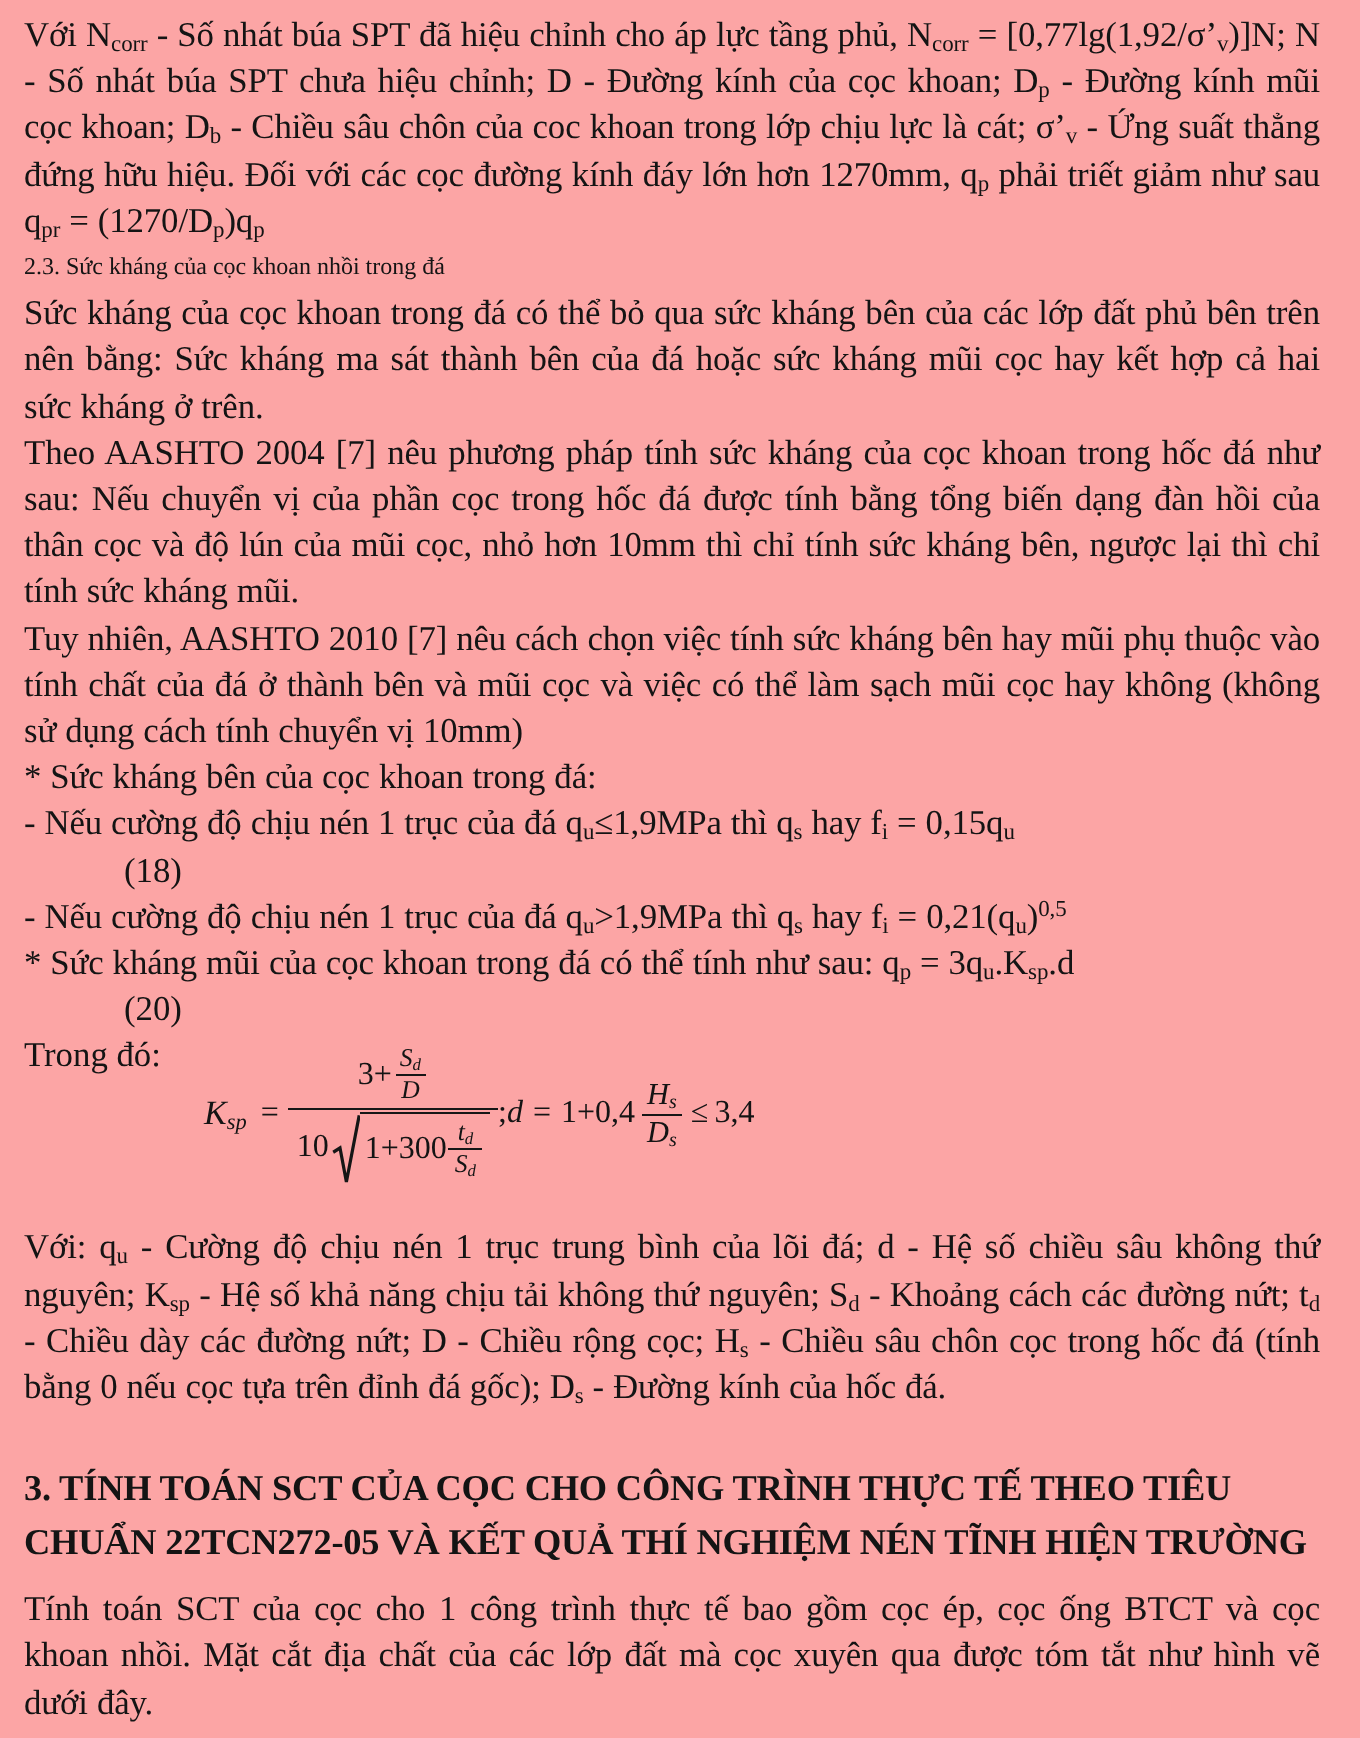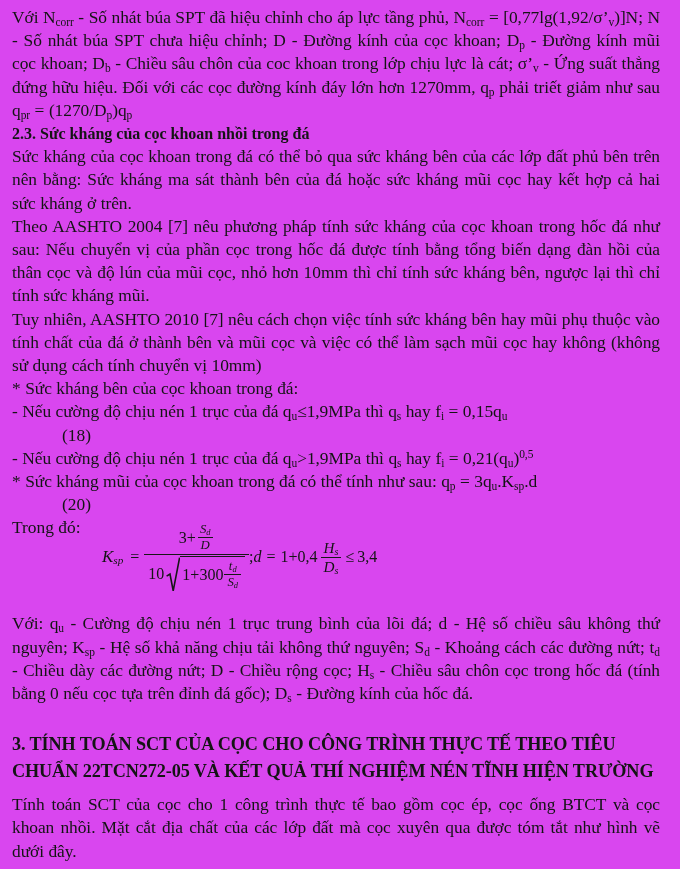--- a/index.html
+++ b/index.html
@@ -14,35 +14,35 @@
     font-family: "Liberation Serif", "DejaVu Serif", serif;
     color: #141414;
     background-color: #fbfbfb;
   }
   .page {
     position: relative;
     width: 680px;
     height: 869px;
     box-sizing: border-box;
     padding: 6px 20px 0 12px;
-    background-color: #d946ef;
+    background-color: #fca5a5;
   }
   .para {
     font-size: 17.4px;
     line-height: 23.2px;
     text-align: justify;
     margin: 0;
     letter-spacing: -0.05px;
     word-spacing: 0.2px;
   }
   .para.nojust { text-align: left; }
   .heading-sub {
-    font-size: 16px;
-    line-height: 23.2px;
-    font-weight: bold;
+    font-size: 12px;
+    line-height: 23.2px;
+    font-weight: normal;
     margin: 0;
     text-align: left;
   }
   .heading-main {
     font-size: 18.2px;
     line-height: 26.5px;
     font-weight: bold;
     margin: 0;
     text-align: left;
     letter-spacing: -0.1px;

